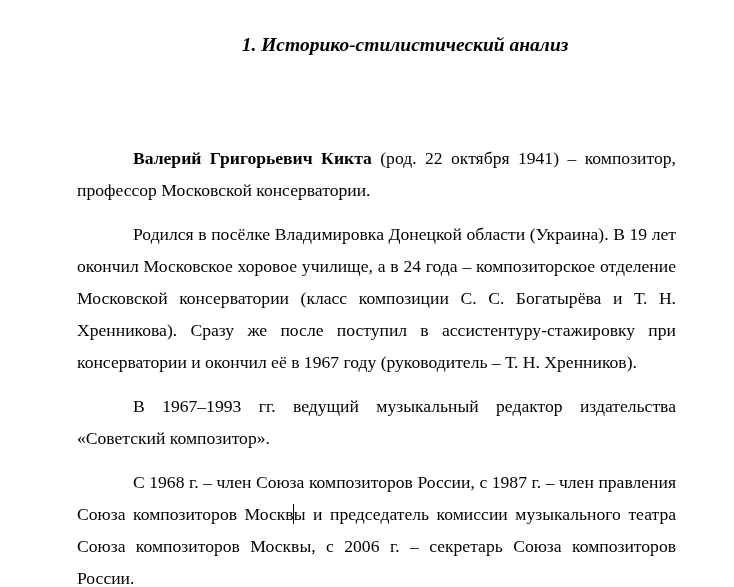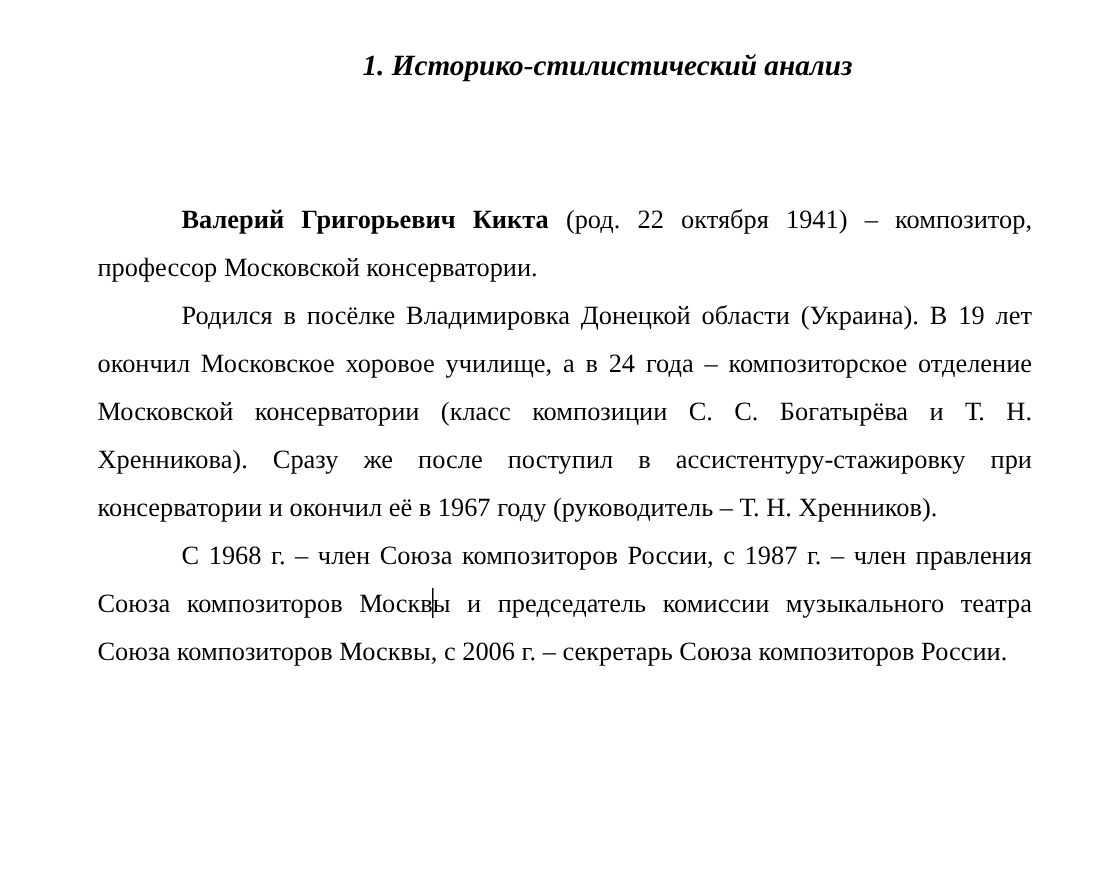--- a/index.html
+++ b/index.html
@@ -33,21 +33,21 @@
     line-height: 24px;
     white-space: nowrap;
   }
   .body-text {
     position: absolute;
     left: 0;
     top: 130px;
     width: 623px;
   }
   .para {
-    margin: 0;
+    margin: 12px;
     font-size: 17.6px;
     line-height: 32px;
     text-align: justify;
     text-indent: 56px;
   }
   .bold { font-weight: bold; }
   .cursor {
     display: inline-block;
     width: 1px;
     height: 20px;
@@ -60,17 +60,18 @@
 <body>
 
 <div class="page">
   <div class="title">1. Историко-стилистический анализ</div>
 
   <div class="body-text">
     <p class="para"><span class="bold">Валерий Григорьевич Кикта</span><span> (род. 22 октября 1941) – композитор, профессор Московской консерватории.</span></p>
 
     <p class="para"><span>Родился в посёлке Владимировка Донецкой области (Украина). В 19 лет окончил Московское хоровое училище, а в 24 года – композиторское отделение Московской консерватории (класс композиции С. С. Богатырёва и Т. Н. Хренникова). Сразу же после поступил в ассистентуру-стажировку при консерватории и окончил её в 1967 году (руководитель – Т. Н. Хренников).</span></p>
 
+    <p class="para"><span>В 1967–1993 гг. ведущий музыкальный редактор издательства «Советский композитор».</span></p>
 
     <p class="para"><span>С 1968 г. – член Союза композиторов России, с 1987 г. – член правления Союза композиторов Москв</span><span class="cursor"></span><span>ы и председатель комиссии музыкального театра Союза композиторов Москвы, с 2006 г. – секретарь Союза композиторов России.</span></p>
 
   </div>
 </div>
 
 </body></html>

